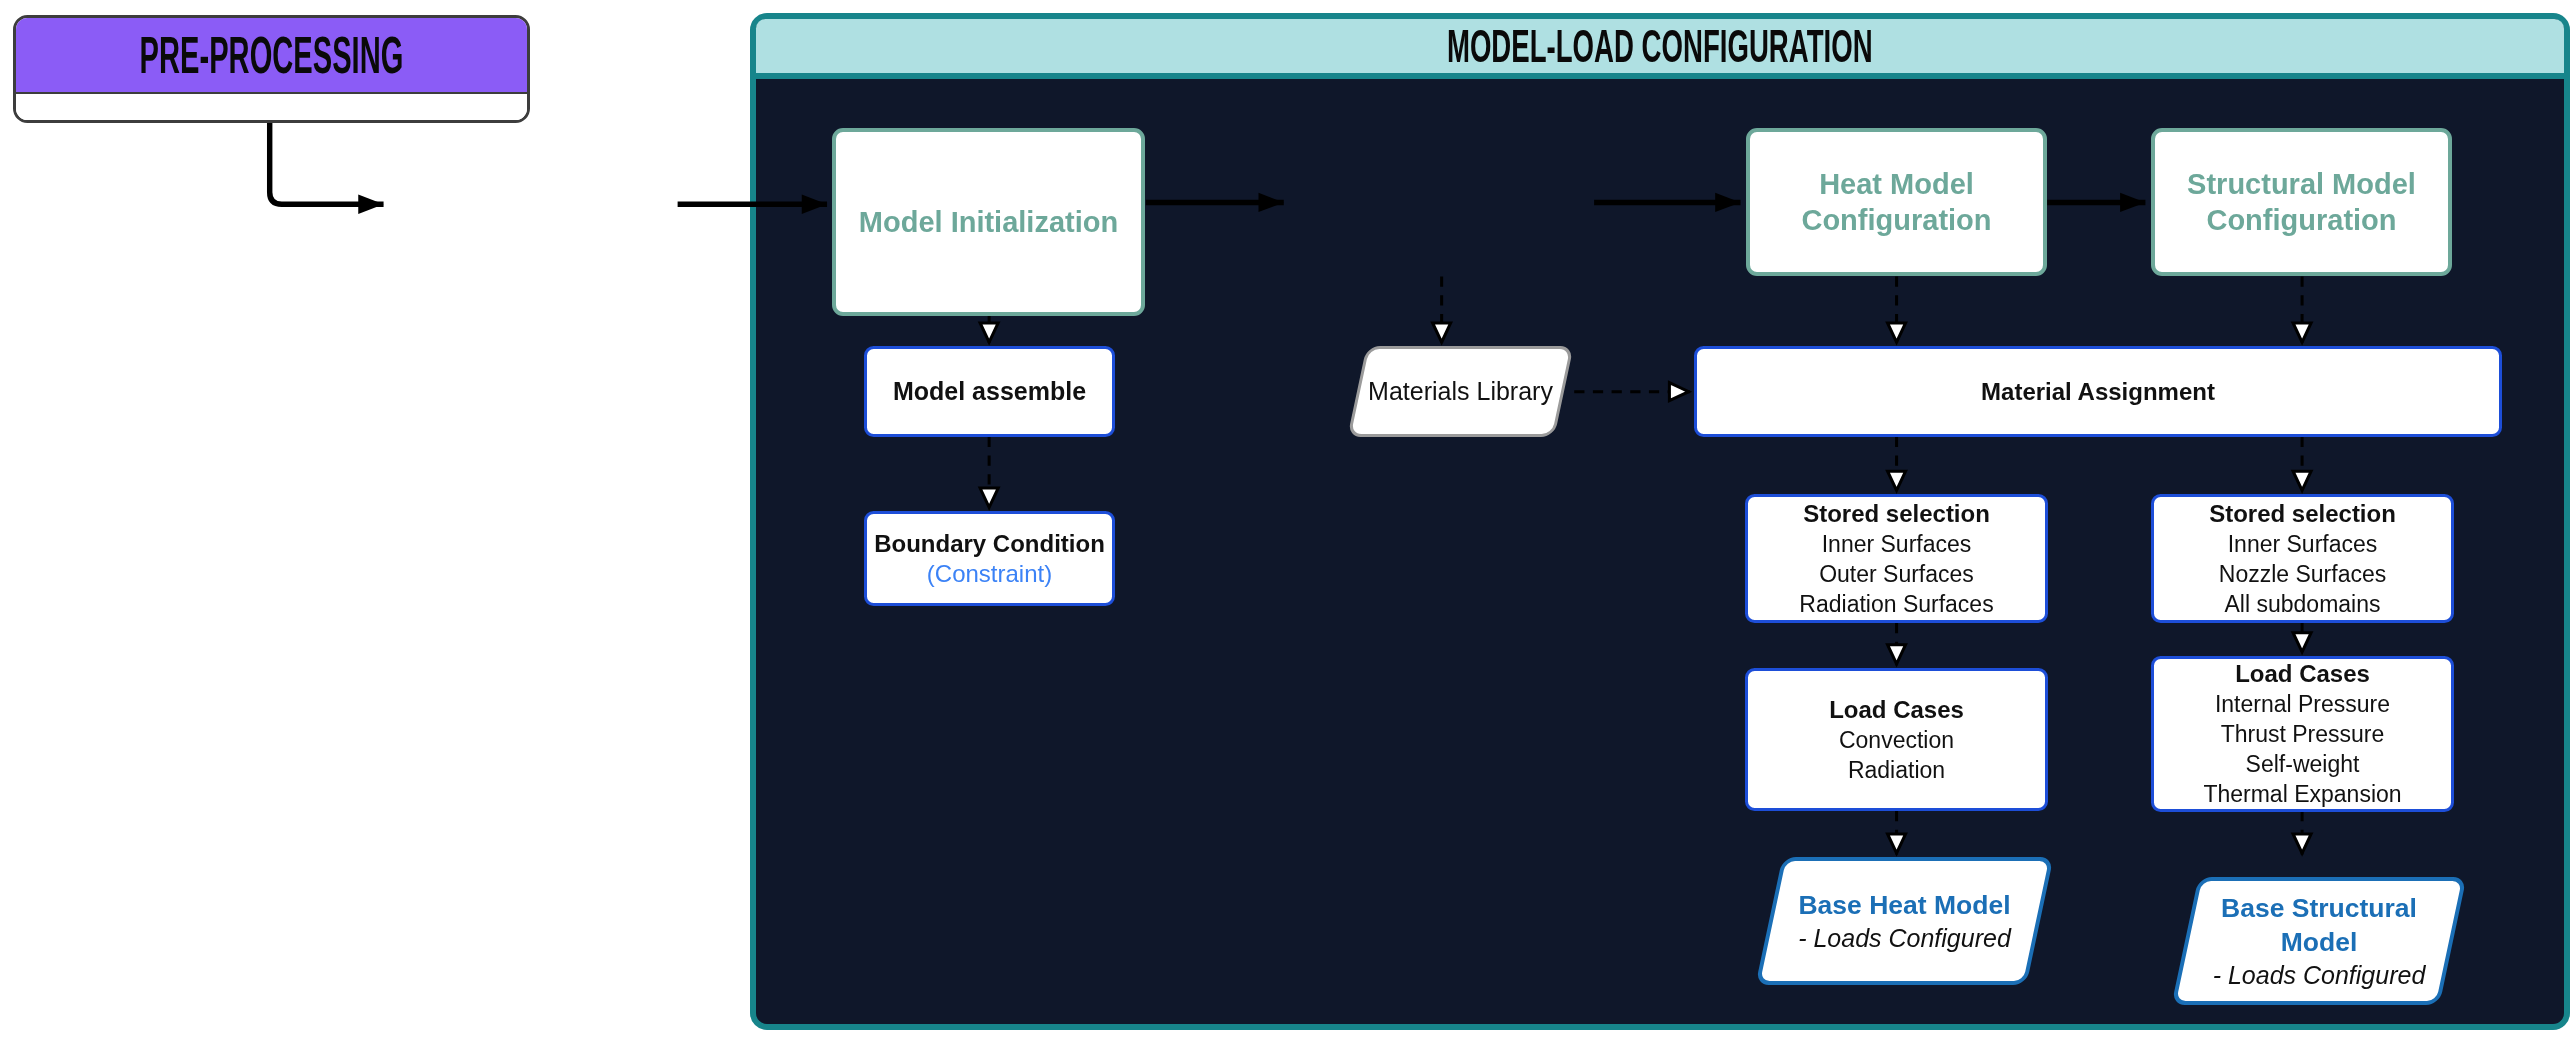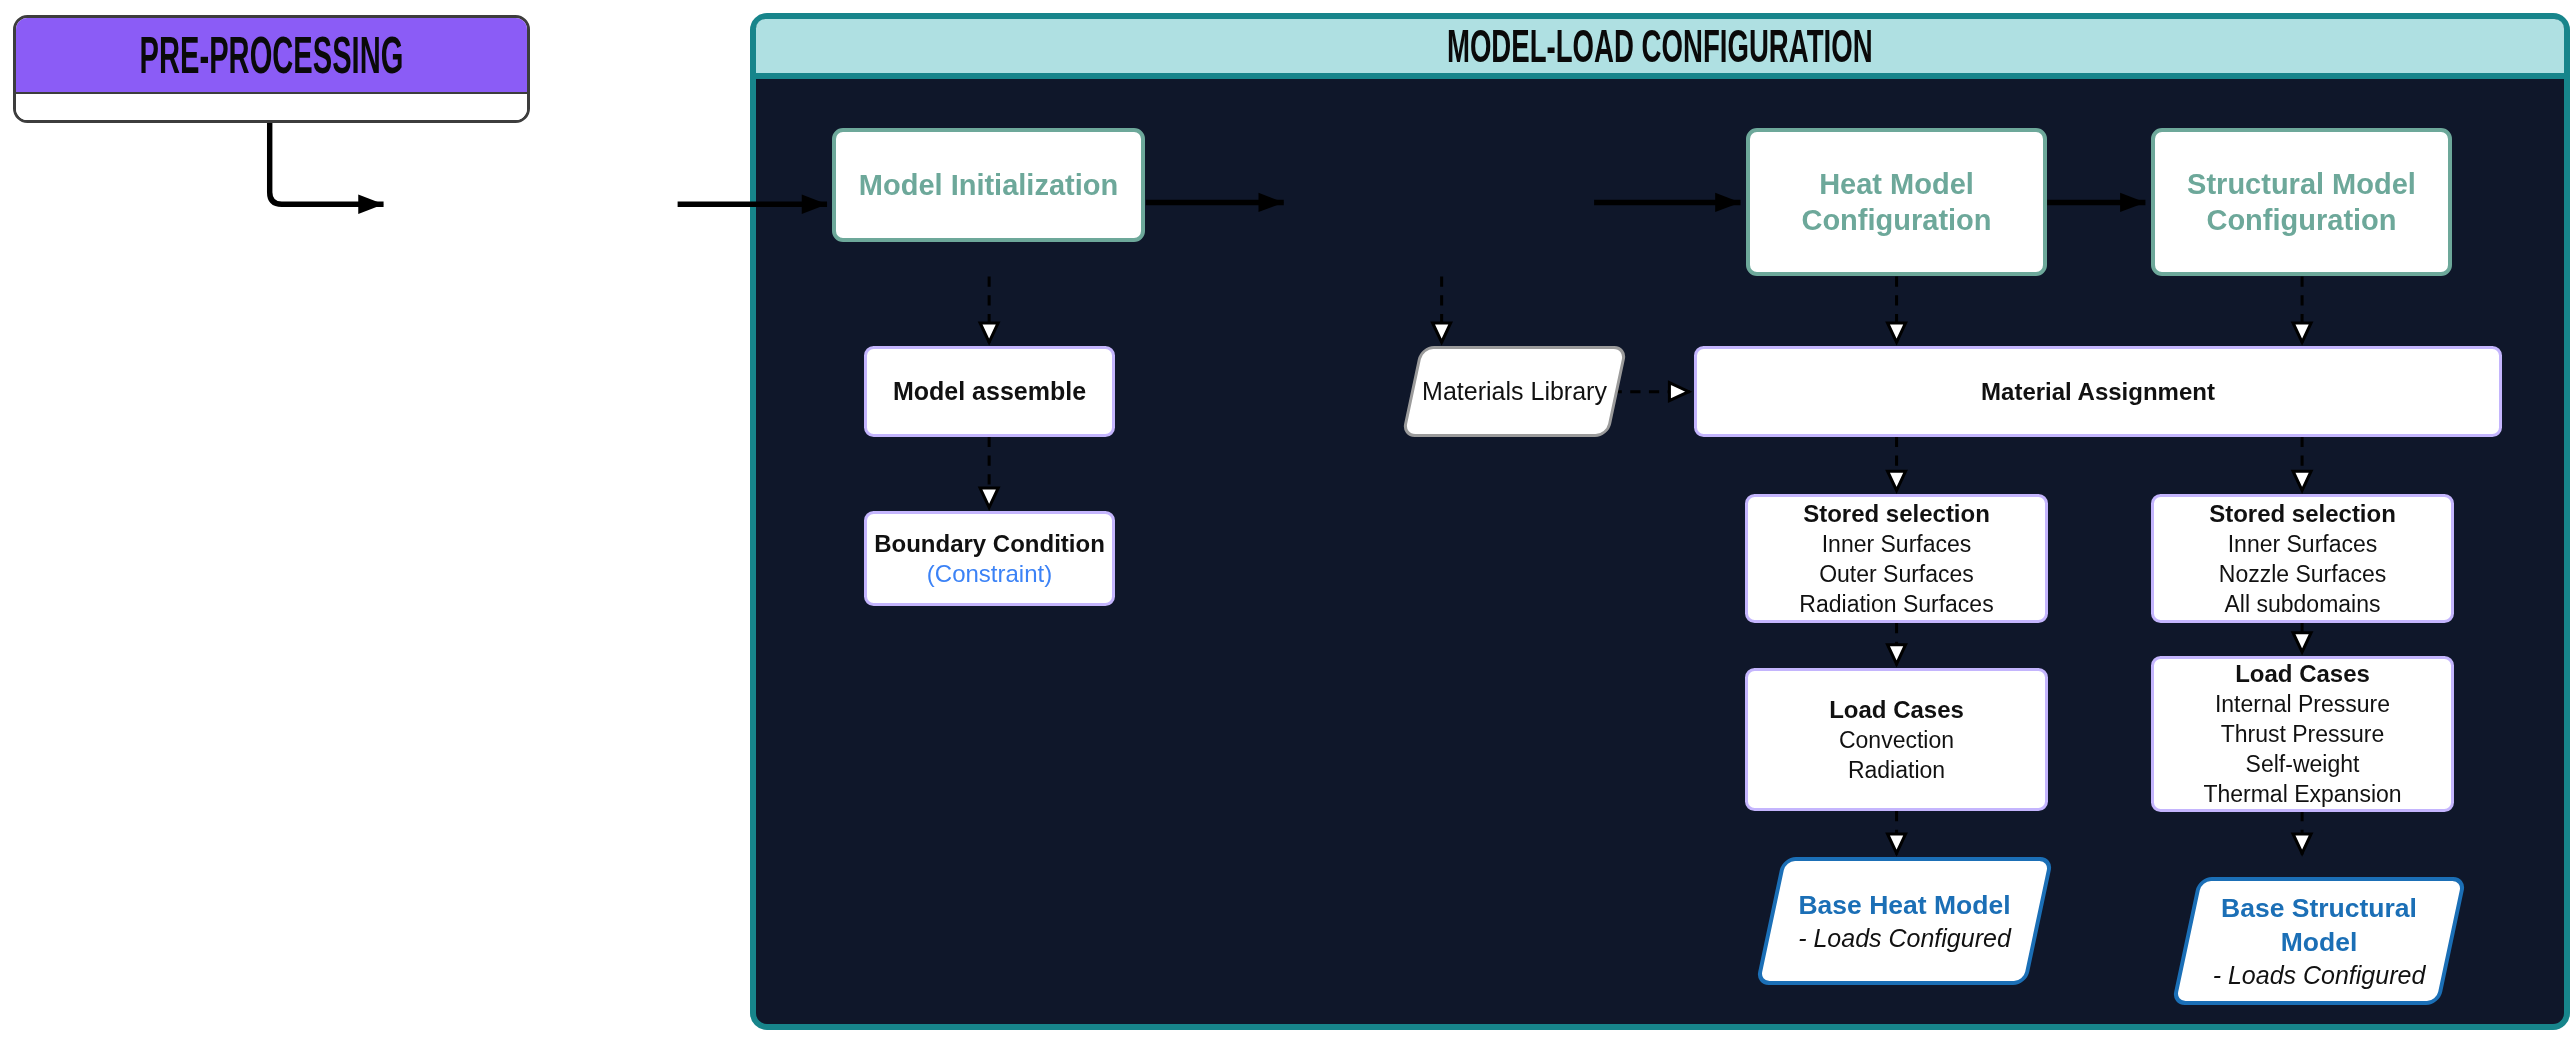--- a/index.html
+++ b/index.html
@@ -6,21 +6,21 @@
   .canvas{position:relative;width:2576px;height:1040px;background:#ffffff;
           font-family:"Liberation Sans",sans-serif;overflow:hidden;}
   .abs{position:absolute;}
   svg.wires{position:absolute;left:0;top:0;pointer-events:none;}
   .wire-solid{stroke:#000;stroke-width:9;fill:none;marker-end:url(#ah-solid);}
   .wire-dash{stroke:#000;stroke-width:5;fill:none;stroke-dasharray:17 14;marker-end:url(#ah-open);}
 
   .node{position:absolute;background:#fff;display:flex;flex-direction:column;
         align-items:center;justify-content:center;text-align:center;box-sizing:border-box;}
   .sage{border:4.2px solid #6da89a;border-radius:11px;}
-  .grayb{border:3px solid #c4b5fd;border-radius:9.6px;}
+  .grayb{border:3px solid #1d4ed8;border-radius:9.6px;}
 
   .stage-label{color:#6da89a;font-weight:bold;font-size:29px;line-height:36px;white-space:pre-line;}
 
   
   .pre-box{border:3px solid #3d3d3d;border-radius:14.5px;background:#fff;overflow:hidden;
            display:flex;flex-direction:column;}
   .pre-head{background:#8b5cf6;border-bottom:2.4px solid #3d3d3d;flex:0 0 74px;
             display:flex;align-items:center;justify-content:center;}
   .pre-strip{flex:1;background:#fff;}
   .cond{display:inline-block;font-weight:800;color:#0a0a0a;letter-spacing:0;}
@@ -91,41 +91,41 @@
   </svg>
 
   <div class="abs pre-box" style="left:13.3px;top:14.5px;width:511px;height:102px;">
     <div class="pre-head">
       <span class="cond pre-t">PRE-PROCESSING</span>
     </div>
     <div class="pre-strip"></div>
   </div>
 
 
-  <div class="node sage" style="left:832px;top:128px;width:313px;height:114px;">
+  <div class="node sage" style="left:832px;top:128px;width:313px;height:188px;">
     <span class="stage-label">Model Initialization</span>
   </div>
   <div class="node sage" style="left:1746px;top:128px;width:301px;height:148px;">
     <span class="stage-label">Heat Model
 Configuration</span>
   </div>
   <div class="node sage" style="left:2151px;top:128px;width:301px;height:148px;">
     <span class="stage-label">Structural Model
 Configuration</span>
   </div>
 
   <div class="node grayb" style="left:864px;top:346px;width:251px;height:91px;">
     <span class="proc-bold">Model assemble</span>
   </div>
   <div class="node grayb" style="left:864px;top:511px;width:251px;height:95px;">
     <span class="list-title">Boundary Condition</span>
     <span class="sub-reg">(Constraint)</span>
   </div>
 
-  <div class="pg grayp" style="left:1411px;top:346px;width:207px;height:91px;">
+  <div class="pg grayp" style="left:1357px;top:346px;width:207px;height:91px;">
     <div class="shape"></div>
     <span class="lbl proc-reg">Materials Library</span>
   </div>
 
   <div class="node grayb" style="left:1694px;top:346px;width:808px;height:91px;">
     <span class="proc-bold" style="font-size:24px;">Material Assignment</span>
   </div>
 
   <div class="node grayb" style="left:1745px;top:494px;width:303px;height:129px;">
     <span class="list-title">Stored selection</span>

